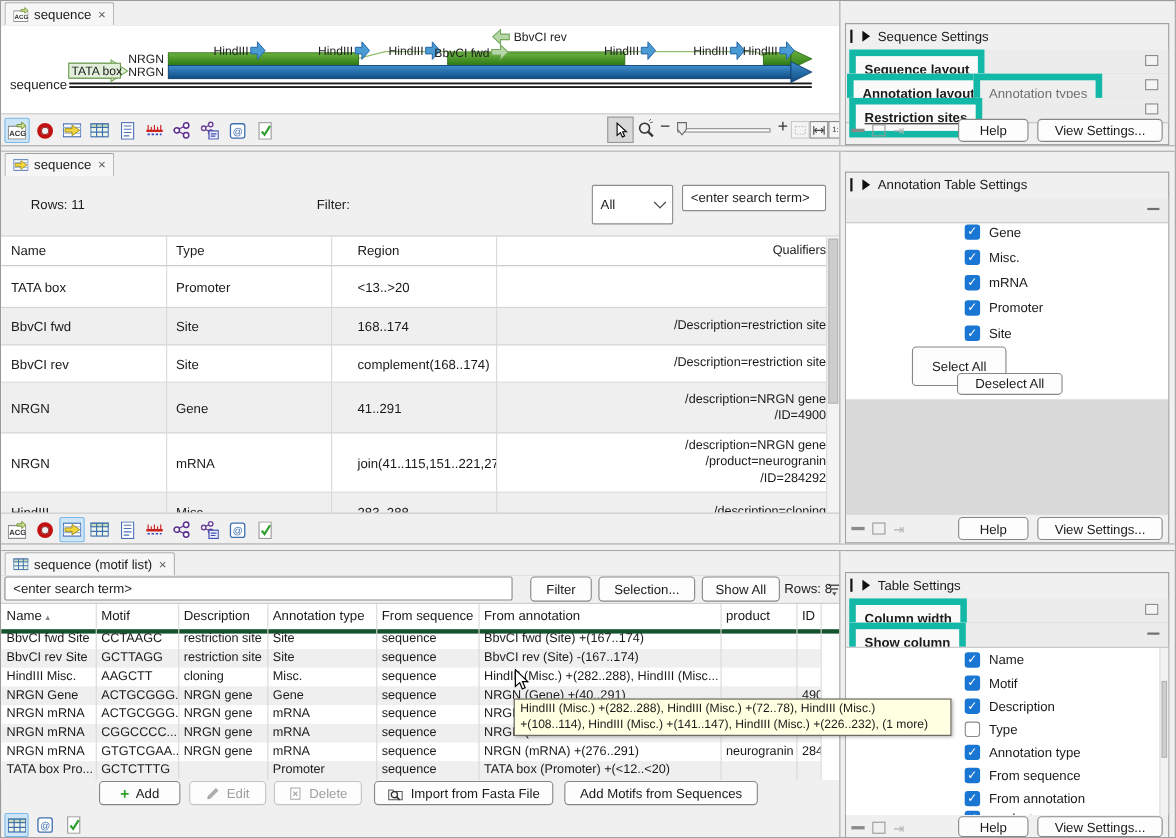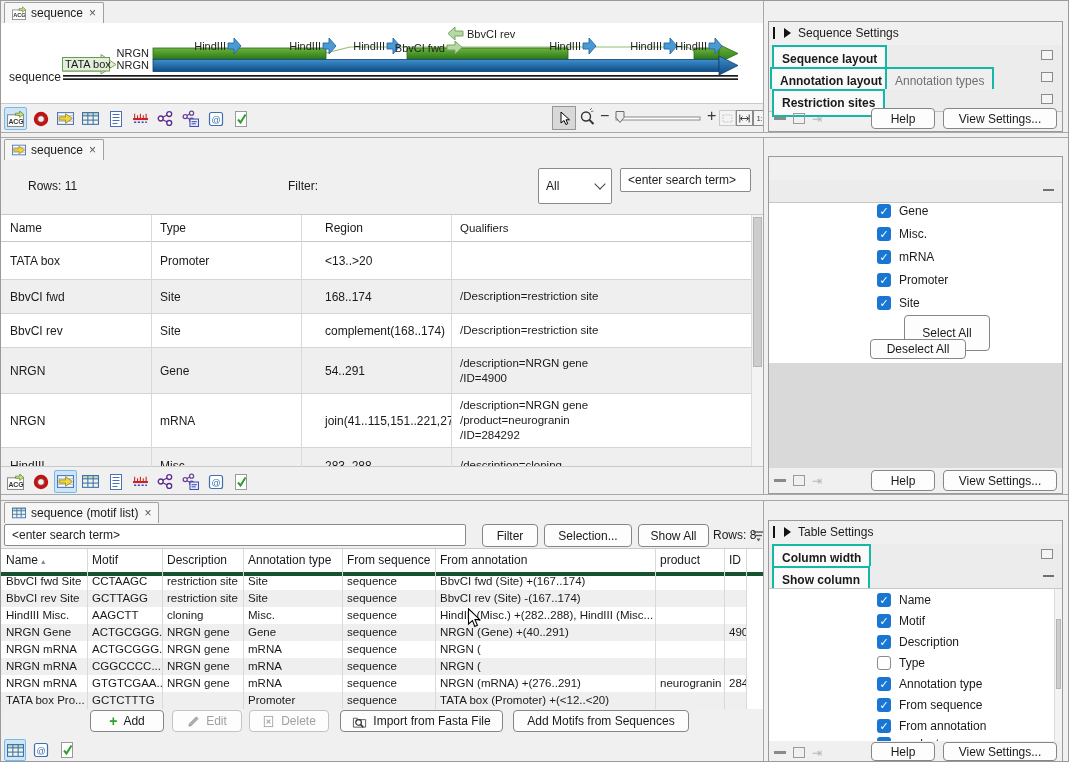--- a/index.html
+++ b/index.html
@@ -25,41 +25,41 @@
   
   .input{position:absolute;background:#fff;border:1px solid #8a8a8a;border-radius:2px;display:flex;align-items:center;
          padding:0 7px;font-size:12px;box-sizing:border-box;}
   .chev{width:7px;height:7px;border-right:1.5px solid #444;border-bottom:1.5px solid #444;transform:rotate(45deg);margin-left:auto;margin-top:-4px;}
   
   .panelbox{position:absolute;left:767px;width:295px;background:#f0f0f0;border:1px solid #9a9a9a;box-sizing:border-box;}
   .phead{position:absolute;left:772px;display:flex;align-items:center;gap:7px;height:22px;font-size:12px;}
   .parrow{display:inline-block;width:0;height:0;border-left:7px solid #111;border-top:5px solid transparent;border-bottom:5px solid transparent;margin-left:2px;}
   .pbar{display:inline-block;width:2px;height:12px;background:#111;}
   .srow{position:absolute;left:768px;width:293px;height:22px;border-bottom:1px solid #c2c2c2;background:#ececec;}
-  .grpbtn{position:absolute;height:21px;background:#fafafa;border:2px solid #14b8a6;display:inline-flex;align-items:center;
-          padding:12px 8px;font-weight:bold;font-size:12px;box-sizing:border-box;}
+  .grpbtn{position:absolute;height:21px;background:#fafafa;border:6px solid #14b8a6;display:inline-flex;align-items:center;
+          padding:12px 8px;font-weight:bold;font-size:12px;box-sizing:border-box;text-decoration:underline;}
   .grpbtn.sub{font-weight:normal;color:#6f6f6f;background:#efefef;}
   .sqicon{position:absolute;width:12px;height:10px;border:1px solid #8a8a8a;box-sizing:border-box;background:#f4f4f4;}
   .minicon{position:absolute;width:11px;height:2px;background:#707070;}
   .dockicons{position:absolute;display:flex;gap:7px;align-items:center;color:#8a8a8a;font-size:12px;}
   .dock-minus{width:12px;height:3px;background:#8a8a8a;}
   .dock-sq{width:10px;height:9px;border:1.5px solid #9a9a9a;}
   .dock-pin{color:#b5b5b5;font-size:12px;line-height:10px;}
   .whitearea{position:absolute;background:#fff;border-top:1px solid #c6c6c6;}
   .grayarea{position:absolute;background:#d9d9d9;}
   
   .cbrow{position:absolute;display:flex;align-items:center;gap:8px;font-size:12px;}
   .cbbox{width:14px;height:14px;border-radius:3px;background:#1976d2;color:#fff;display:flex;align-items:center;
          justify-content:center;font-size:11px;line-height:1;flex:none;}
   .cbbox.off{background:#fff;border:1px solid #8a8a8a;color:transparent;box-sizing:border-box;}
   
   .mrow{position:absolute;left:0;width:750px;display:flex;align-items:center;border-bottom:1px solid #d4d4d4;box-sizing:border-box;}
   .mc{padding-left:9px;overflow:hidden;white-space:nowrap;box-sizing:border-box;}
   .mc1{width:150px;flex:none;}.mc2{width:150px;flex:none;}.mc3{width:150px;flex:none;padding-left:24px;}
-  .mc4{flex:1;white-space:pre-line;font-size:11.5px;line-height:15px;}
+  .mc4{flex:1;white-space:pre-line;font-size:11.5px;line-height:15px;text-align:right;}
   .vline{position:absolute;width:1px;background:#d9d9d9;z-index:2;pointer-events:none;}
   
   .brow{position:absolute;left:0;width:745px;height:17px;display:flex;align-items:center;}
   .bc{padding-left:5px;overflow:hidden;white-space:nowrap;height:17px;line-height:17px;font-size:11.5px;box-sizing:border-box;flex:none;}
   .bh{font-size:12px;height:23px;line-height:23px;}
   .b1{width:86px;}.b2{width:75px;}.b3{width:81px;}.b4{width:99px;}.b5{width:93px;}.b6{width:220px;}.b7{width:69px;}.b8{flex:1;}
   .stripe{background:#efefef;}
   
   .tooltip{position:absolute;left:466px;top:634px;width:386px;background:#ffffe1;border:1px solid #5a5a5a;
            font-size:11px;line-height:15px;padding:1px 5px;z-index:60;box-shadow:1px 1px 3px rgba(0,0,0,.3);}
@@ -385,21 +385,21 @@
     </div>
     <div class="mrow" style="top:99px;height:34px">
       <div class="mc mc1">BbvCI rev</div>
       <div class="mc mc2">Site</div>
       <div class="mc mc3">complement(168..174)</div>
       <div class="mc mc4">/Description=restriction site</div>
     </div>
     <div class="mrow stripe" style="top:133px;height:46px">
       <div class="mc mc1">NRGN</div>
       <div class="mc mc2">Gene</div>
-      <div class="mc mc3">54..291</div>
+      <div class="mc mc3">41..291</div>
       <div class="mc mc4">/description=NRGN gene
 /ID=4900</div>
     </div>
     <div class="mrow" style="top:179px;height:54px">
       <div class="mc mc1">NRGN</div>
       <div class="mc mc2">mRNA</div>
       <div class="mc mc3">join(41..115,151..221,277.....</div>
       <div class="mc mc4">/description=NRGN gene
 /product=neurogranin
 /ID=284292</div>
@@ -466,20 +466,25 @@
         </div>
       <div class="ticon">
           <svg width="16" height="16">
             <use href="#i-check"></use>
           </svg>
         </div>
     </div>
   </div>
 
   <div class="panelbox" style="top:155px;height:338px"></div>
+  <div class="phead" style="top:156px">
+    <span class="pbar"></span>
+      <span class="parrow"></span>
+    <span>Annotation Table Settings</span>
+  </div>
   <div class="srow" style="top:179px"></div>
   <div class="minicon" style="left:1042px;top:188px"></div>
   <div class="whitearea" style="left:768px;top:201px;width:293px;height:161px"></div>
   <div class="cbrow" style="left:876px;top:203px">
     <span class="cbbox">✓</span>
     <span>Gene</span>
   </div>
   <div class="cbrow" style="left:876px;top:226px">
     <span class="cbbox">✓</span>
     <span>Misc.</span>
@@ -489,21 +494,21 @@
     <span>mRNA</span>
   </div>
   <div class="cbrow" style="left:876px;top:272px">
     <span class="cbbox">✓</span>
     <span>Promoter</span>
   </div>
   <div class="cbrow" style="left:876px;top:295px">
     <span class="cbbox">✓</span>
     <span>Site</span>
   </div>
-  <div class="btn" style="left:903px;top:314px;width:86px;height:36px">Select All</div>
+  <div class="btn" style="left:828px;top:314px;width:86px;height:36px">Select All</div>
   <div class="btn" style="left:869px;top:338px;width:96px;height:20px">Deselect All</div>
   <div class="grayarea" style="left:768px;top:362px;width:293px;height:105px"></div>
   <div class="dockicons" style="left:773px;top:474px">
     <span class="dock-minus"></span>
     <span class="dock-sq"></span>
     <span class="dock-pin">⇥</span>
   </div>
   <div class="btn" style="left:870px;top:469px;width:64px;height:21px">Help</div>
   <div class="btn" style="left:942px;top:469px;width:114px;height:21px">View Settings...</div>
 
@@ -727,18 +732,22 @@
     <span class="dock-sq"></span>
     <span class="dock-pin">⇥</span>
   </div>
   <div class="btn" style="left:870px;top:741px;width:64px;height:19px">Help</div>
   <div class="btn" style="left:942px;top:741px;width:114px;height:19px">View Settings...</div>
 
   <div class="vsplit" style="top:0;height:131px"></div>
   <div class="vsplit" style="top:137px;height:356px"></div>
   <div class="vsplit" style="top:500px;height:262px"></div>
 
+  <div class="tooltip">
+    <div>HindIII (Misc.) +(282..288), HindIII (Misc.) +(72..78), HindIII (Misc.)</div>
+    <div>+(108..114), HindIII (Misc.) +(141..147), HindIII (Misc.) +(226..232), (1 more)</div>
+  </div>
 
   <svg class="abs" style="left:466px;top:607px;z-index:70" width="15" height="21">
     <path d="M1.5,0.8 L1.5,16 L5.5,12.6 L7.8,18.4 L10.4,17.2 L8,11.6 L12.8,11.6 Z" fill="#fff" stroke="#000" stroke-width="1.1"></path>
   </svg>
 
 </div>
 
 </body></html>

